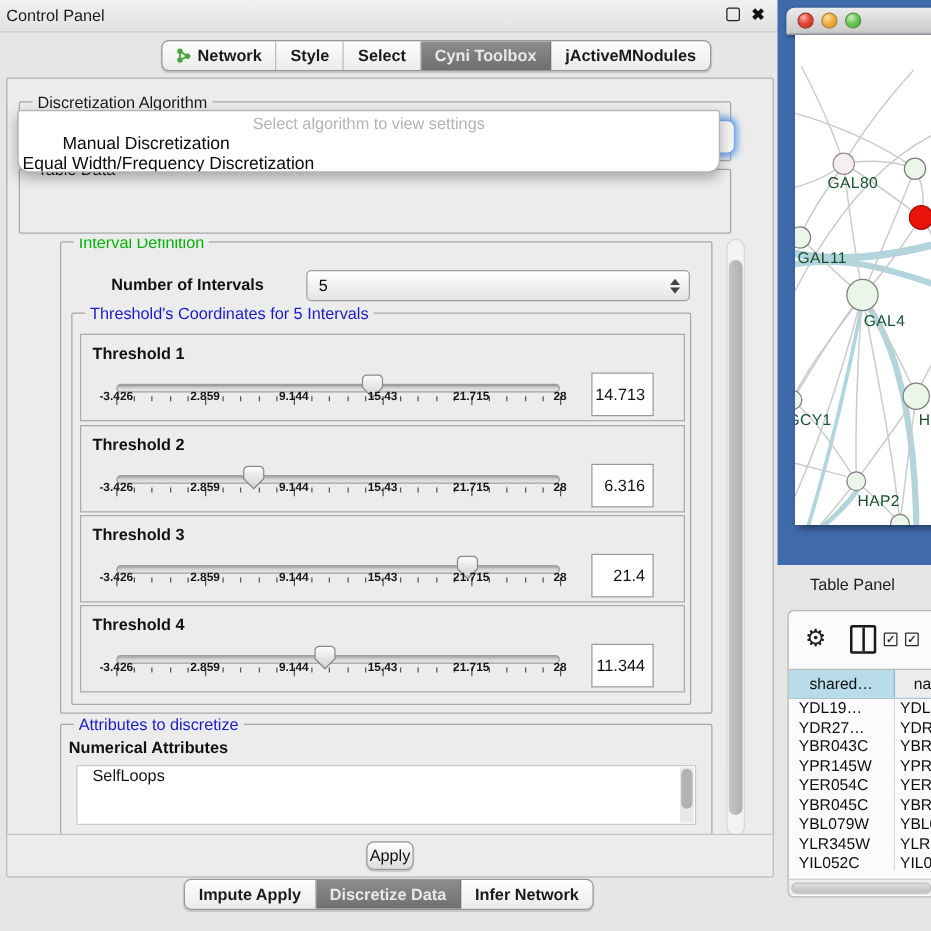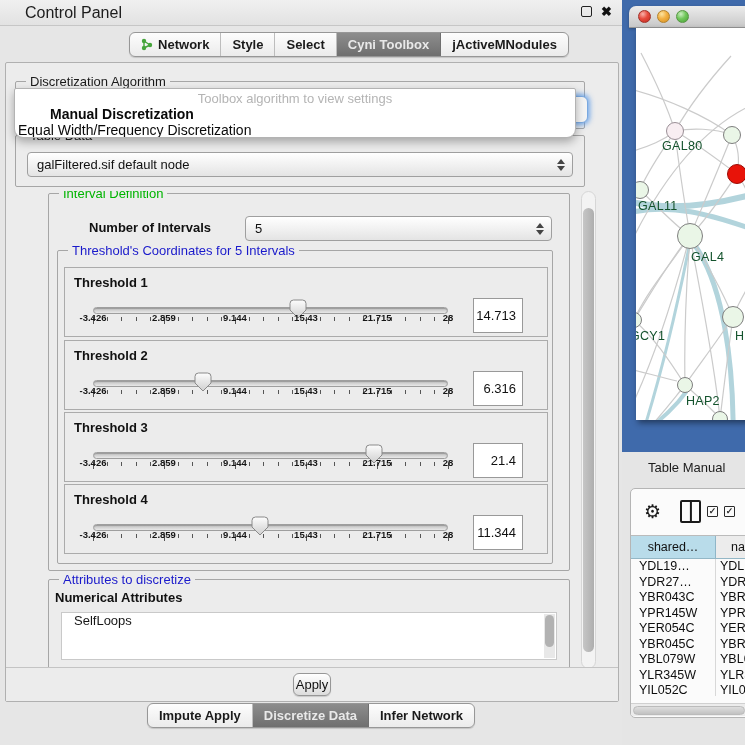--- a/index.html
+++ b/index.html
@@ -5,21 +5,21 @@
   * { margin:0; padding:0; box-sizing:border-box; }
   html,body { width:745px; height:745px; overflow:hidden; }
   body { font-family:"Liberation Sans", sans-serif; background:#e9e9e9; position:relative; }
   #root { position:absolute; width:745px; height:745px; overflow:hidden; background:#e9e9e9; }
 
   
   .left { position:absolute; left:0; top:0; width:622px; height:745px; background:#e6e6e6; }
   .titlebar { position:absolute; left:0; top:0; width:622px; height:26px;
     background:linear-gradient(#f0f0f0,#e2e2e2); border-bottom:1px solid #c6c6c6;
     display:flex; align-items:center; }
-  .titlebar .title { font-size:16px; color:#1c1c1c; margin-left:25px; }
+  .titlebar .title { font-size:13px; color:#1c1c1c; margin-left:5px; }
   .tb-icons { position:absolute; right:10px; top:6px; display:flex; gap:9px; align-items:center; }
   .float-ic { width:11px; height:11px; border:1.8px solid #222; border-radius:2px; }
   .close-ic { font-size:13px; font-weight:bold; color:#111; line-height:11px; }
 
   .toptabs { position:absolute; left:0; top:32px; width:658px; display:flex; justify-content:center;padding-left:40px; }
   .seg { display:flex; border:1px solid #979797; border-radius:6px; overflow:hidden;
     background:linear-gradient(#fdfdfd,#ebebeb); box-shadow:0 1px 1px rgba(0,0,0,.15); }
   .seg .tab { padding:4px 11px; font-size:13px; font-weight:600; color:#1a1a1a;
     border-right:1px solid #bdbdbd; display:flex; align-items:center; gap:5px; cursor:default; }
   .seg .tab:last-child { border-right:none; }
@@ -39,21 +39,21 @@
   .stepper { width:18px; display:flex; flex-direction:column; align-items:center; gap:2px; margin-right:2px; }
   .arr-up { width:0; height:0; border-left:4px solid transparent; border-right:4px solid transparent; border-bottom:5px solid #444; }
   .arr-dn { width:0; height:0; border-left:4px solid transparent; border-right:4px solid transparent; border-top:5px solid #444; }
 
   
   .popup { position:absolute; left:8px; top:25px; width:562px; height:50px; z-index:6;
     background:#fff; border:1px solid #b3b3b3; border-radius:2px 2px 9px 9px;
     box-shadow:0 4px 10px rgba(0,0,0,.3); overflow:hidden; }
   .popup .hint { display:block; text-align:center; color:#b4b4b4; font-size:13px; margin-top:2px; }
   .popup .opt { display:block; font-size:14px; color:#0a0a0a; padding:0 3px; line-height:16px; }
-  .popup .opt.b { font-weight:bold;padding-left:35px; }
+  .popup .opt.b { font-weight:normal;padding-left:35px; }
   .combo-frag { position:absolute; left:556px; top:33px; width:26px; height:27px; z-index:5;
     background:#f4f4f4; border:1px solid #7aa9e0; border-radius:6px;
     box-shadow:0 0 5px 2px rgba(90,154,232,.8); }
 
   
   .viewport { position:absolute; left:0; top:128px; width:572px; height:478px; overflow:hidden; }
   .vscroll { position:absolute; left:575px; top:128px; width:15px; height:478px;
     background:#f3f3f3; border:1px solid #d6d6d6; border-radius:8px; }
   .vthumb { position:absolute; left:1px; top:16px; width:11px; height:444px; border-radius:6px;
     background:linear-gradient(90deg,#c6c6c6,#aeaeae); }
@@ -180,34 +180,27 @@
     </div>
 
     <div class="panel">
 
       <div class="group" style="left:9px; top:18px; width:570px; height:48px;">
         <span class="gtitle gt-black">Discretization Algorithm</span>
       </div>
       <div class="combo-frag"></div>
 
       <div class="popup">
-        <span class="hint">Toolbox algorithm to view settings</span>
+        <span class="hint">Select algorithm to view settings</span>
         <span class="opt b">Manual Discretization</span>
         <span class="opt">Equal Width/Frequency Discretization</span>
       </div>
 
       <div class="group" style="left:9px; top:72px; width:570px; height:52px;">
         <span class="gtitle gt-black">Table Data</span>
-        <div class="combo" style="left:11px; top:16px; width:546px;">
-          <span class="cval">galFiltered.sif default node</span>
-          <span class="stepper">
-              <i class="arr-up"></i>
-              <i class="arr-dn"></i>
-            </span>
-        </div>
       </div>
 
       <div class="viewport">
 
         <div class="group" style="left:42px; top:2px; width:522px; height:378px;">
           <span class="gtitle gt-green">Interval Definition</span>
 
           <span style="position:absolute; left:40px; top:26px; font-size:13px; font-weight:bold; color:#111;">Number of Intervals</span>
           <div class="combo" style="left:196px; top:22px; width:307px;">
             <span class="cval">5</span>
@@ -501,21 +494,21 @@
           <span class="nlabel" style="left:2px; top:171px;">GAL11</span>
           <span class="nlabel" style="left:55px; top:222px;">GAL4</span>
           <span class="nlabel" style="left:-6px; top:301px;">GCY1</span>
           <span class="nlabel" style="left:99px; top:301px;">H</span>
           <span class="nlabel" style="left:50px; top:366px;">HAP2</span>
         </div>
       </div>
     </div>
 
     <div class="tablepanel">
-      <span class="tp-title">Table Manual</span>
+      <span class="tp-title">Table Panel</span>
       <div class="tp-card">
         <div class="tp-toolbar">
           <span class="gear">⚙</span>
           <span class="colsic"></span>
           <span class="chk">✓</span>
           <span class="chk">✓</span>
         </div>
         <div class="tp-table">
           <div class="tp-hdr">
             <span class="h1">shared…</span>

